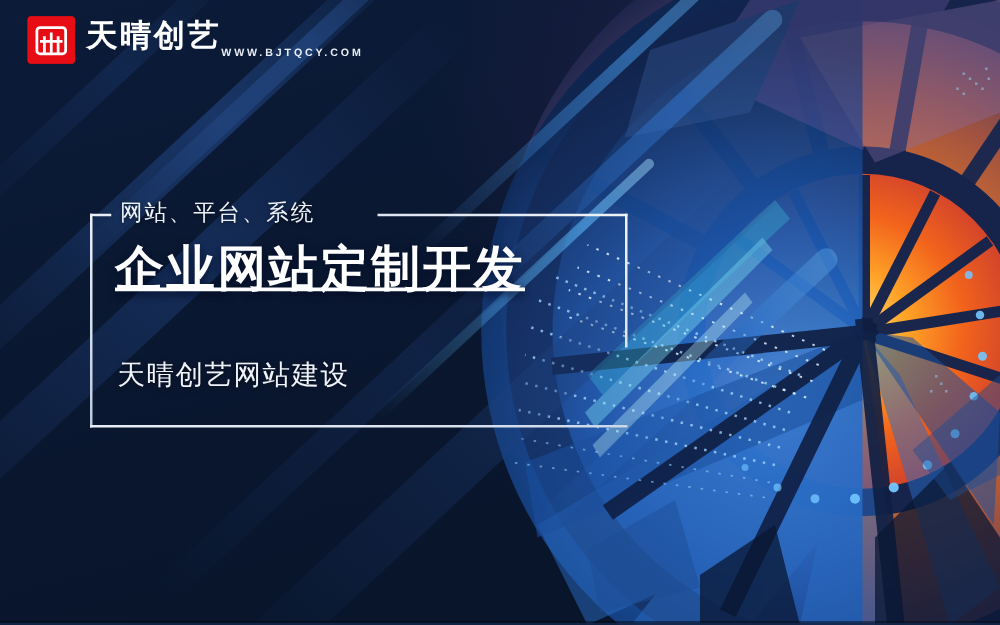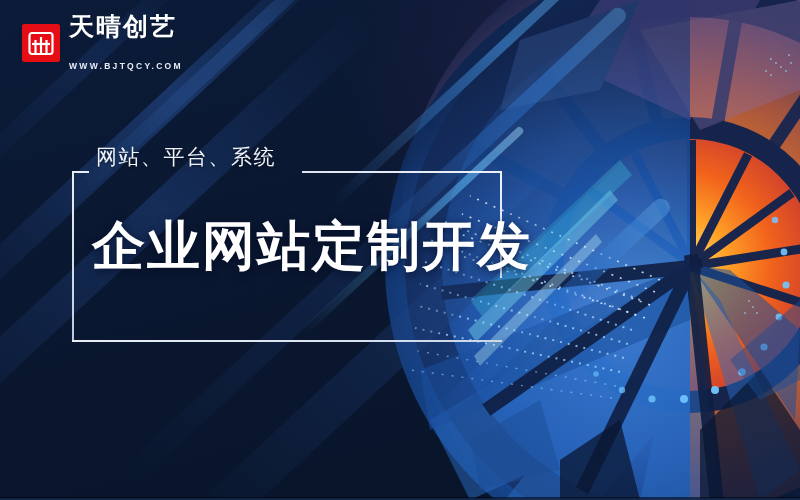--- a/index.html
+++ b/index.html
@@ -49,21 +49,21 @@
     display:flex; align-items:center; gap:9px;
   }
   .logo-mark {
     width:38px; height:38px;
     background:#e60d14;
     border-radius:3px;
     position:relative;
     flex:0 0 auto;
   }
   .logo-mark svg { position:absolute; left:0; top:0; }
-  .logo-text { display:flex; flex-direction:column; justify-content:center; }
+  .logo-text { display:flex; flex-direction:row; justify-content:center; }
   .logo-cn {
     color:#ffffff;
     font-size:25px;
     font-weight:bold;
     letter-spacing:2px;
     line-height:1.06;
     white-space:nowrap;
   }
   .logo-url {
     color:#e8edf5;
@@ -94,37 +94,38 @@
     position:absolute; right:0; top:0; height:2px; width:200px;
     background:linear-gradient(90deg,#dde5f1 0%,#eef2f8 100%);
   }
   .f-right {
     position:absolute; right:0; top:0; width:2px; height:107px;
     background:linear-gradient(180deg,#eef2f8 0%,#dbe4f0 100%);
   }
 
   
   .kicker {
-    position:absolute; left:96px; top:146px;
+    position:absolute; left:96px; top:161px;
     color:#eef3fa;
-    font-size:21px;
+    font-size:18px;
     letter-spacing:1.5px;
     line-height:1;
     white-space:nowrap;
     text-shadow:0 1px 3px rgba(0,0,0,0.5);
   }
   .title {
-    position:absolute; left:92px; top:216px;
+    position:absolute; left:92px; top:194px;
     color:#ffffff;
-    font-size:53px;
+    font-size:39px;
     font-weight:bold;
     letter-spacing:2px;
     line-height:1.12;
     white-space:nowrap;
     text-shadow:0 2px 8px rgba(0,10,35,0.75);
+    text-decoration:underline;
   }
   .subtitle {
     position:absolute; left:94px; top:289px;
     color:#f0f4fa;
     font-size:22px;
     letter-spacing:1.2px;
     line-height:1;
     white-space:nowrap;
     text-shadow:0 1px 4px rgba(0,0,0,0.5);
   }
@@ -329,16 +330,17 @@
   <div class="frame">
     <div class="f-left"></div>
     <div class="f-bottom"></div>
     <div class="f-top-stub"></div>
     <div class="f-top-long"></div>
     <div class="f-right"></div>
   </div>
 
   <div class="kicker">网站、平台、系统</div>
   <div class="title">企业网站定制开发</div>
+  <div class="subtitle">天晴创艺网站建设</div>
 
   <div class="bottom-strip"></div>
   <div class="bottom-line"></div>
 </div>
 
 </body></html>

